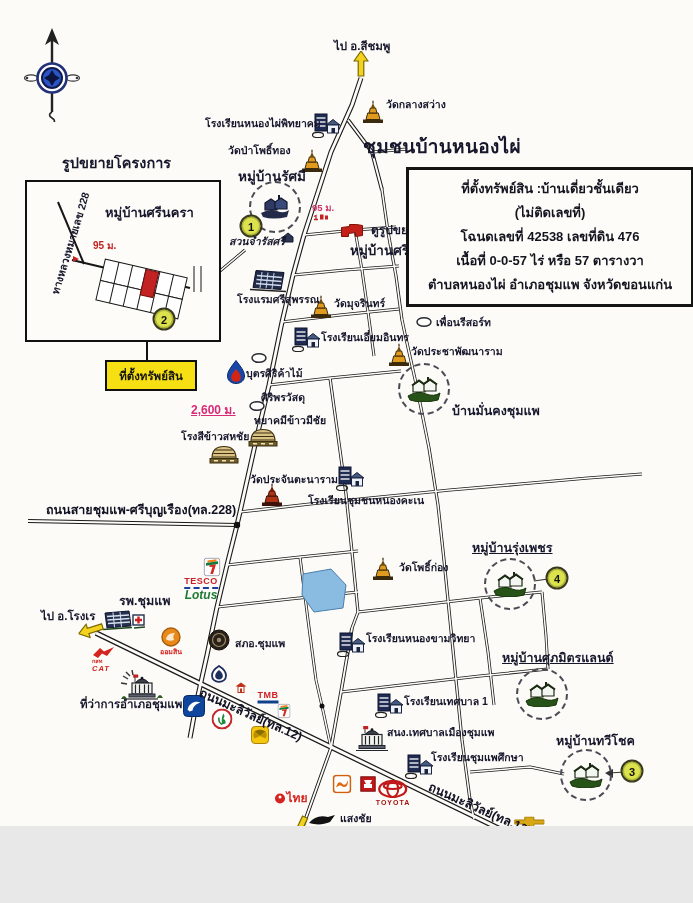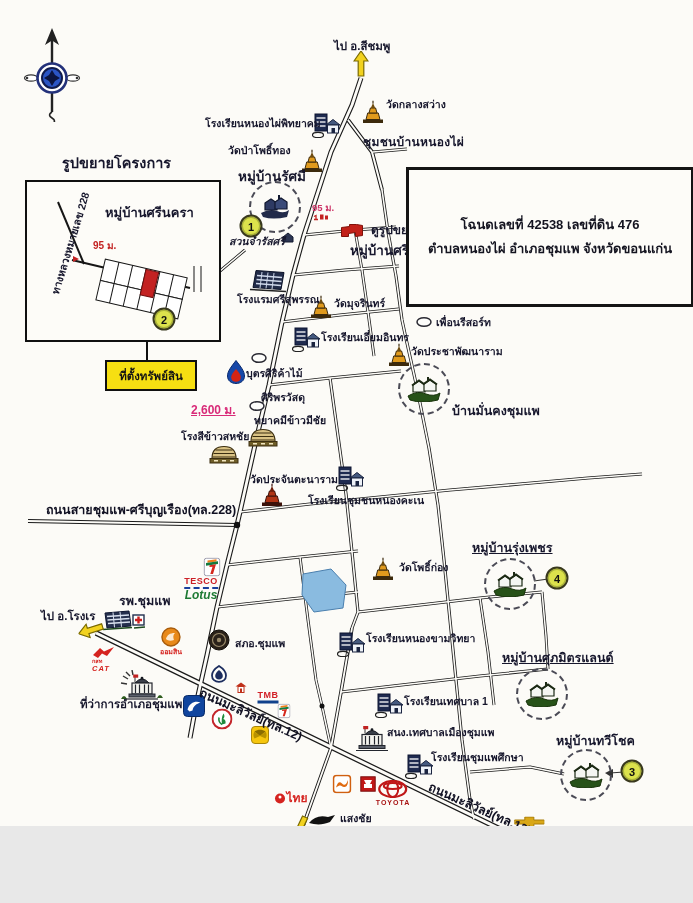--- a/index.html
+++ b/index.html
@@ -3,21 +3,21 @@
 <meta charset="utf-8">
 <style>
   html,body{margin:0;padding:0;background:#e8e8e8}
   #page{position:relative;width:693px;height:826px;margin:0 auto;background:#fcfbf7;overflow:hidden;
         font-family:"Liberation Sans",sans-serif}
   svg{display:block}
   #roads{position:absolute;left:0;top:0;z-index:10}
   .lbl{position:absolute;font-family:"Liberation Sans",sans-serif;font-weight:700;font-size:10.5px;
        color:#16162c;white-space:nowrap;z-index:30;line-height:1.15}
   .mid{font-size:11.5px}
-  .big16{font-size:12px;letter-spacing:.3px}
+  .big16{font-size:19px;letter-spacing:.3px}
   .big14{font-size:13.5px}
   .big13{font-size:12.5px}
   .bold12{font-size:12px}
   .ul{text-decoration:underline}
   .red{color:#d82a78;font-size:12px}
   .red-sm{color:#cc3366;font-size:9.5px}
   .red-big{color:#c41414;font-size:16px;font-weight:800;letter-spacing:1.5px}
   .roadlbl{font-size:12.5px;color:#101022}
   .rot24{transform:rotate(24deg);transform-origin:left top}
   .feat{position:absolute;transform:translate(-50%,-50%);z-index:20;line-height:0}
@@ -539,21 +539,24 @@
 <rect x="1" y="1" width="17" height="17" rx="3" fill="#fff" stroke="#d06010" stroke-width="1.6"></rect>
 <path d="M3.5,13 C5,8 7,6.5 9.5,9 C12,11.5 14,10 15.5,5.5 C15.8,9 14.5,13 11.5,12.5 C9.5,12.2 9,10.5 7,11 C5.5,11.4 4.5,12.5 3.5,13 Z" fill="#e06a10"></path>
           </svg></span></div>
       <div class="feat" style="left: 368px; top: 784px;"><span style="display:inline-block;line-height:0"><svg width="16" height="16" viewBox="0 0 16 16">
 <rect x="0.8" y="0.8" width="14.4" height="14.4" fill="#c01818" stroke="#7a0e0e"></rect>
 <path d="M4,4 H12 L10,8 H12 V12 H4 V8 H6 Z" fill="#fff"></path>
           </svg></span></div>
     </div>
 
   <div id="info-box">
+    <div>ที่ตั้งทรัพย์สิน :บ้านเดี่ยวชั้นเดียว</div>
+    <div>(ไม่ติดเลขที่)</div>
     <div>โฉนดเลขที่ 42538 เลขที่ดิน 476</div>
+    <div>เนื้อที่ 0-0-57 ไร่ หรือ 57 ตารางวา</div>
     <div>ตำบลหนองไผ่ อำเภอชุมแพ จังหวัดขอนแก่น</div>
   </div>
 
   <div class="lbl big14" style="left:62px;top:155px;font-size:14.5px;z-index:45">รูปขยายโครงการ</div>
   <div id="inset-box">
     <svg width="192" height="158" viewBox="0 0 192 158">
       <line x1="31" y1="20" x2="57" y2="82" stroke="#161616" stroke-width="2"></line>
       <line x1="45" y1="78" x2="163" y2="106" stroke="#161616" stroke-width="2"></line>
       <g transform="rotate(13 115 105)" stroke="#161616" stroke-width="1" fill="none">
         <rect x="73" y="86" width="84" height="22" fill="#fff"></rect>

